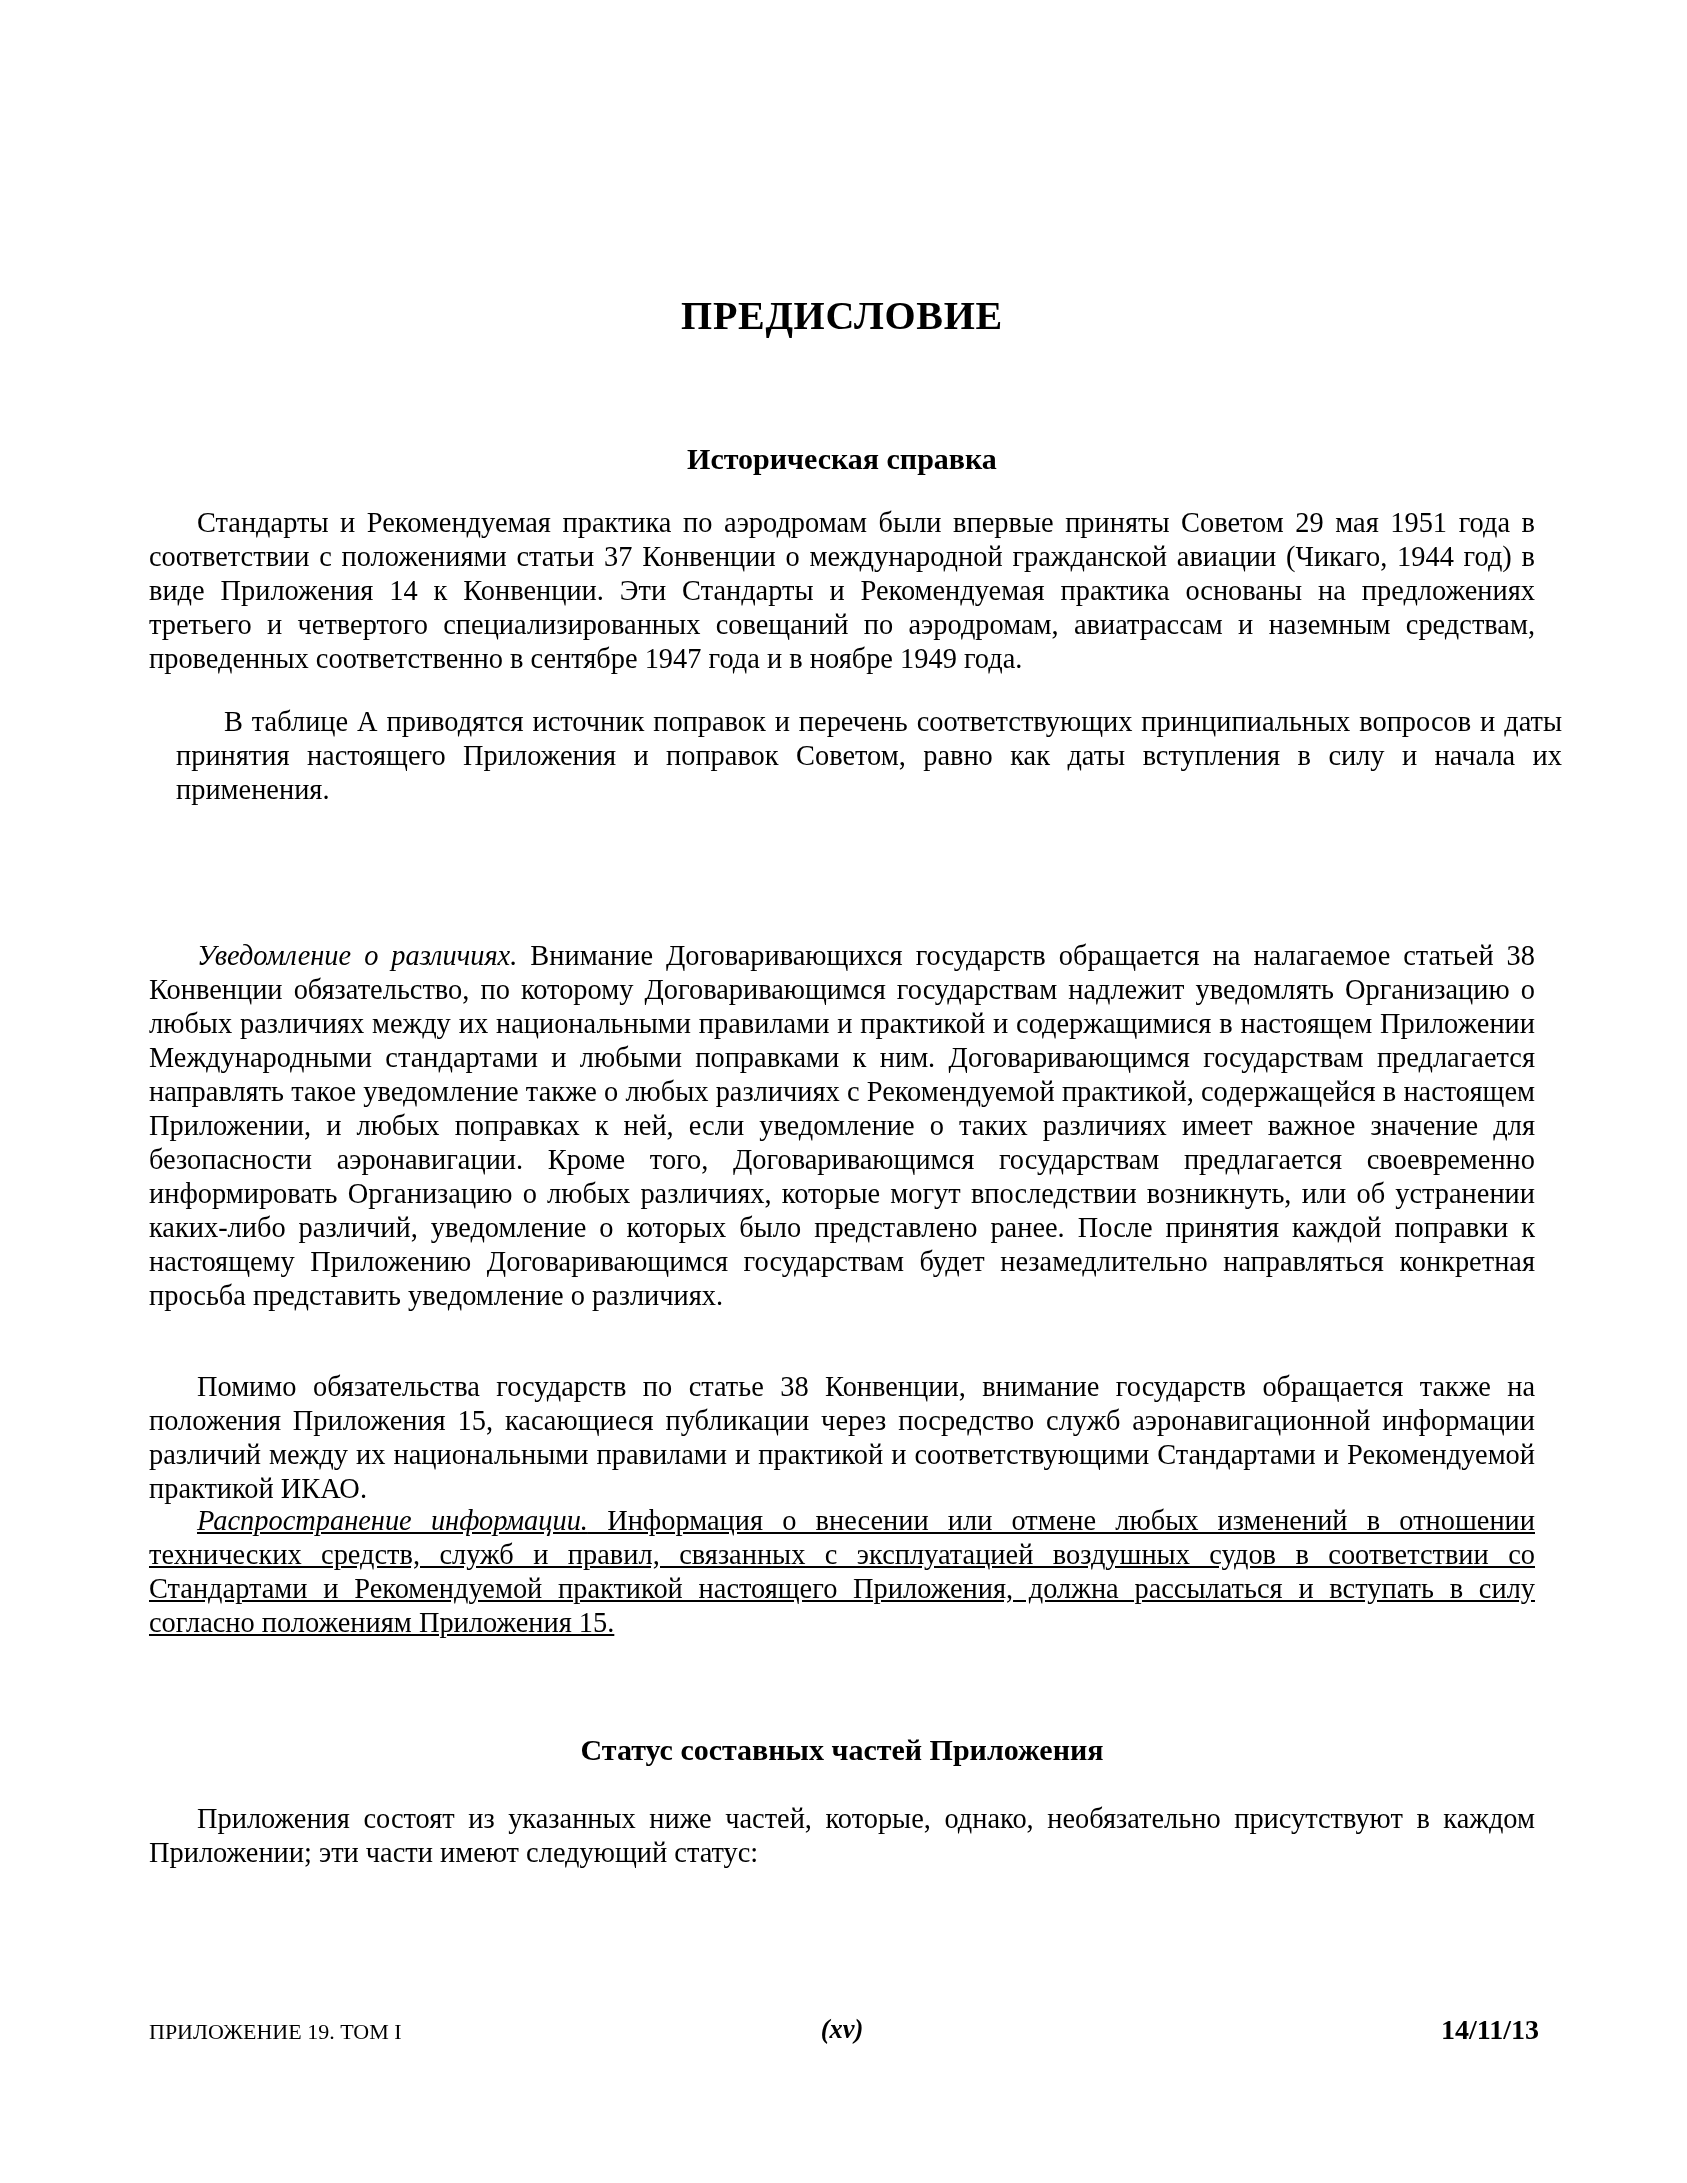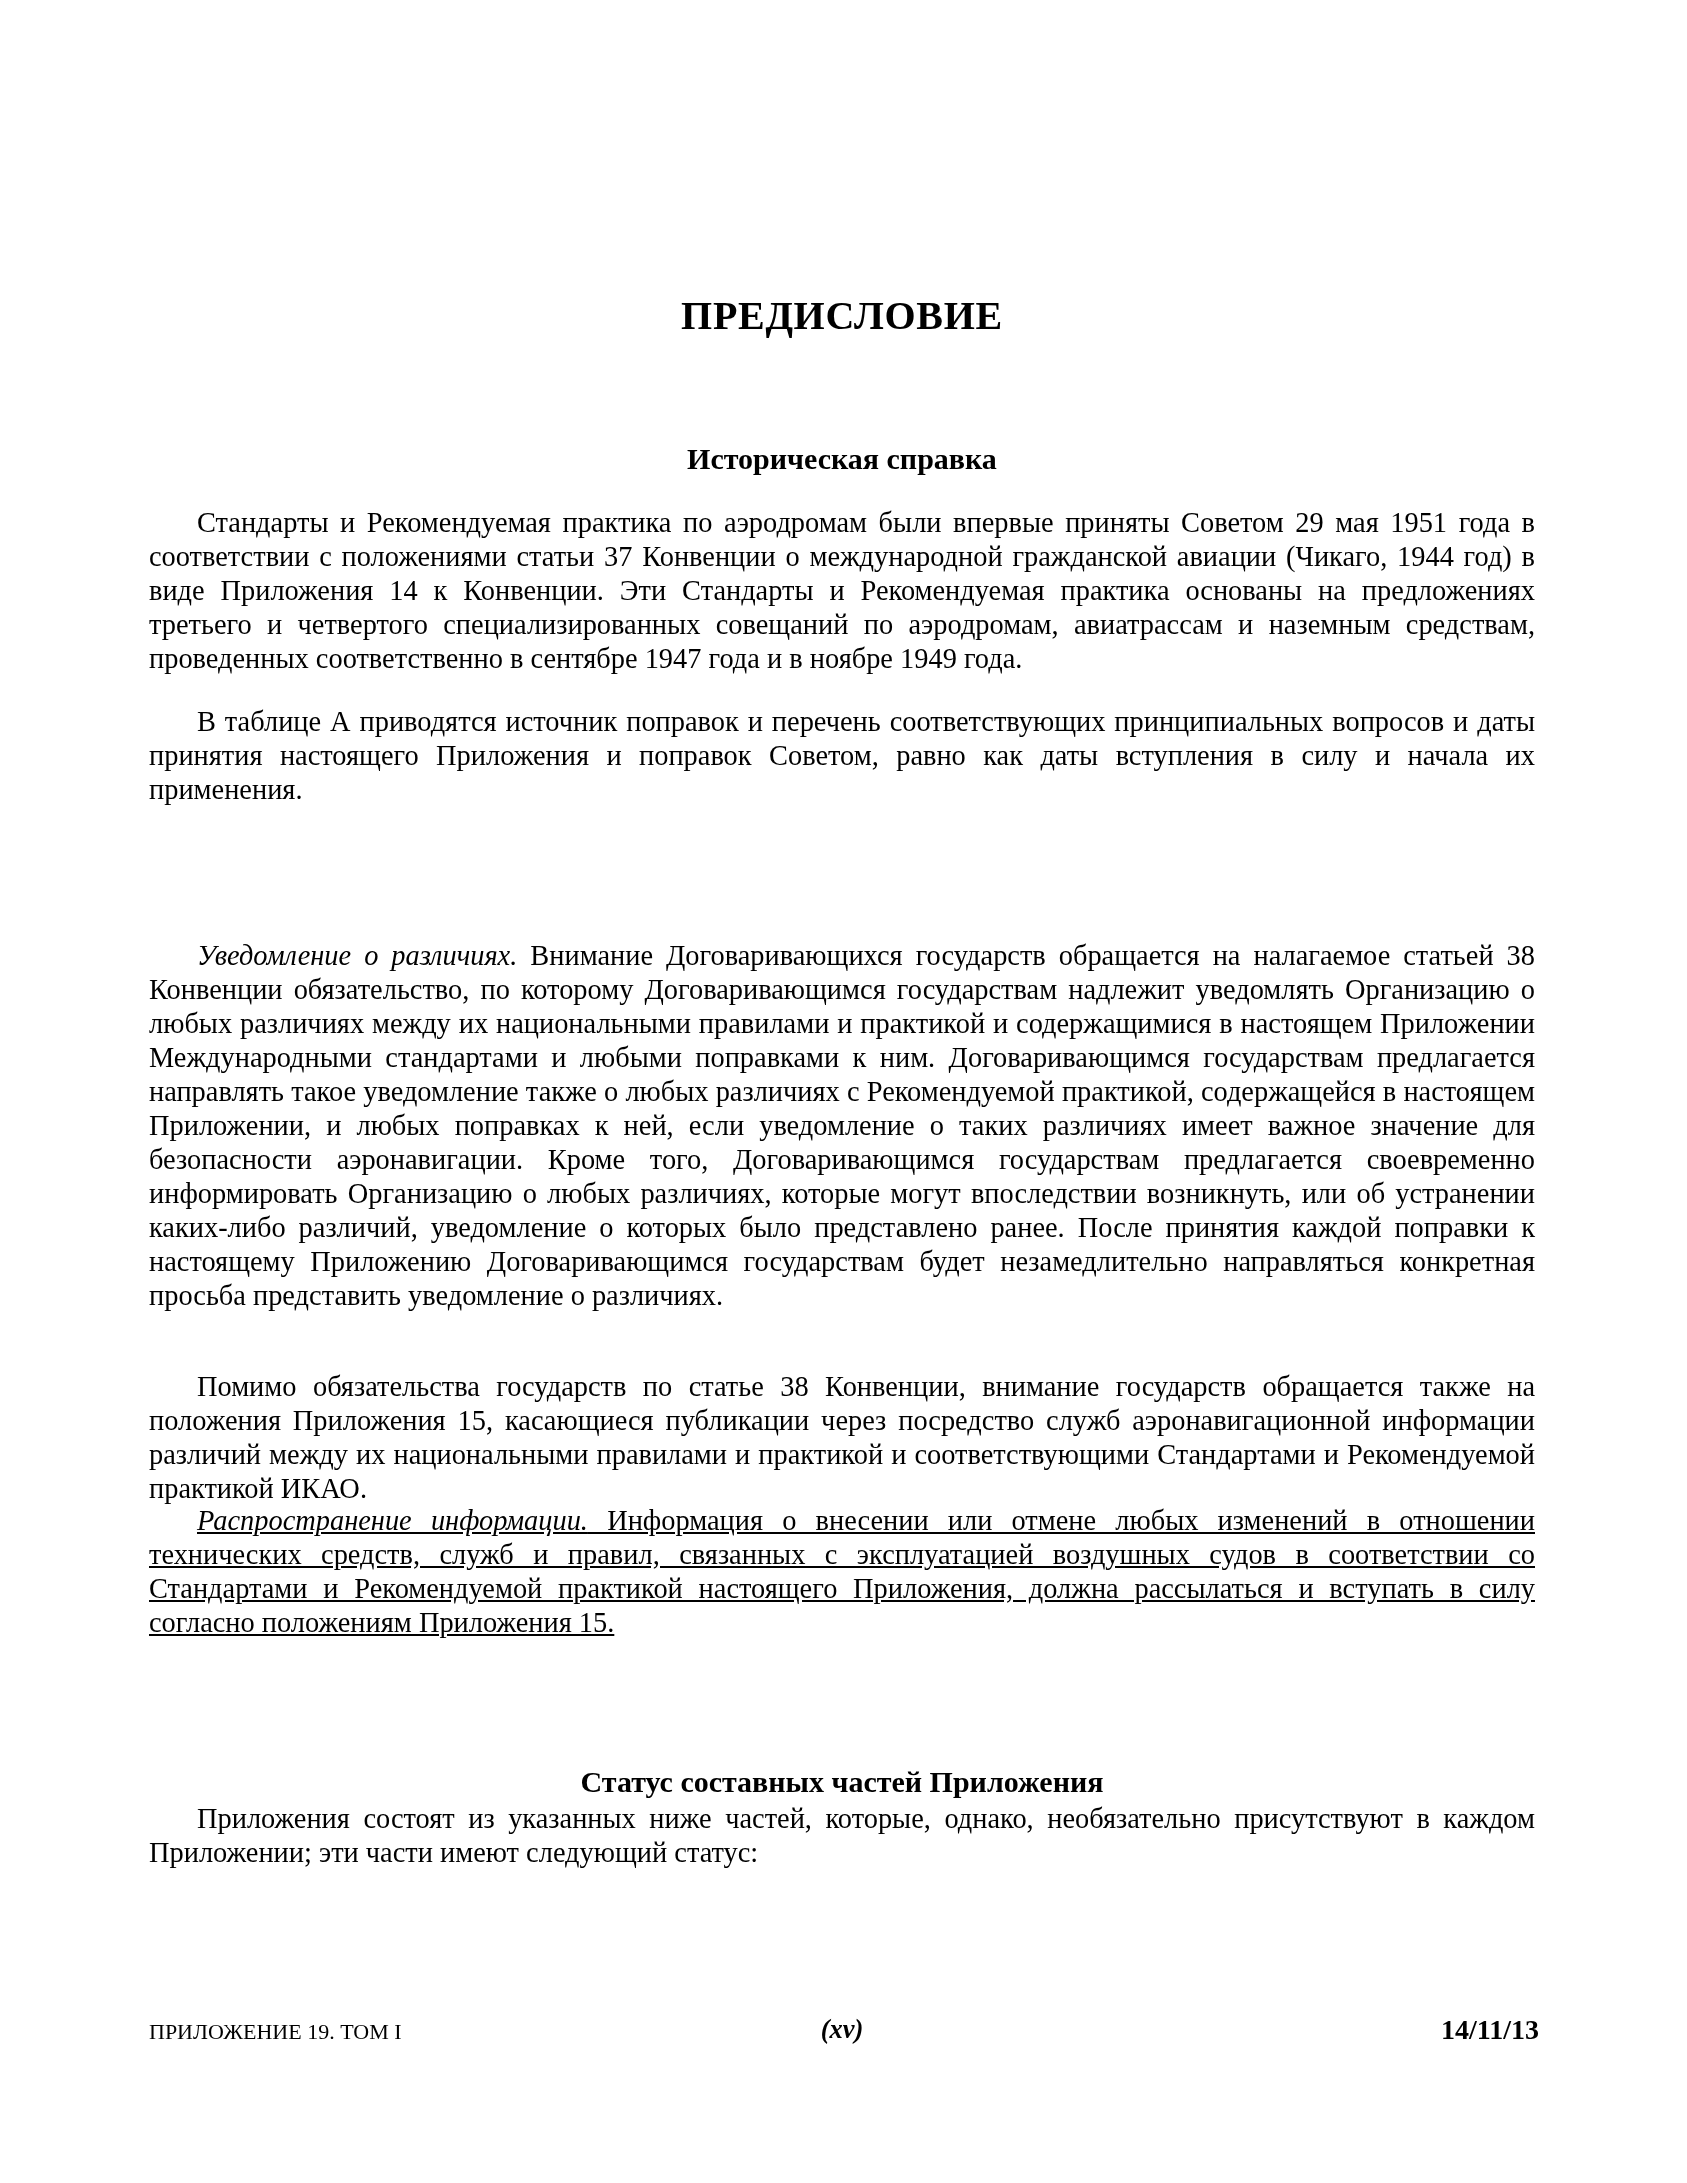--- a/index.html
+++ b/index.html
@@ -31,29 +31,29 @@
     letter-spacing: 0.7px;
   }
   .section-heading {
     text-align: center;
     font-weight: bold;
     font-size: 30px;
     line-height: 1.2;
   }
   .h-historical { top: 441px; }
   .h-actions    { top: 871px; }
-  .h-status     { top: 1732px; margin-top: 32px; }
+  .h-status     { top: 1732px; }
   .body-p {
     font-size: 28.4px;
     line-height: 34px;
     text-align: justify;
     text-indent: 48px;
   }
   .p1 { top: 506px; }
-  .p2 { top: 705px; }
+  .p2 { top: 705px; margin-left: 27px; }
   .p3 { top: 939px; }
   .p4 { top: 1338px; margin-top: 32px; }
   .p5 { top: 1504px; text-decoration: underline; }
   .p6 { top: 1802px; }
   .lead-italic {
     font-style: italic;
   }
   .footer-left {
     position: absolute;
     left: 149px;

